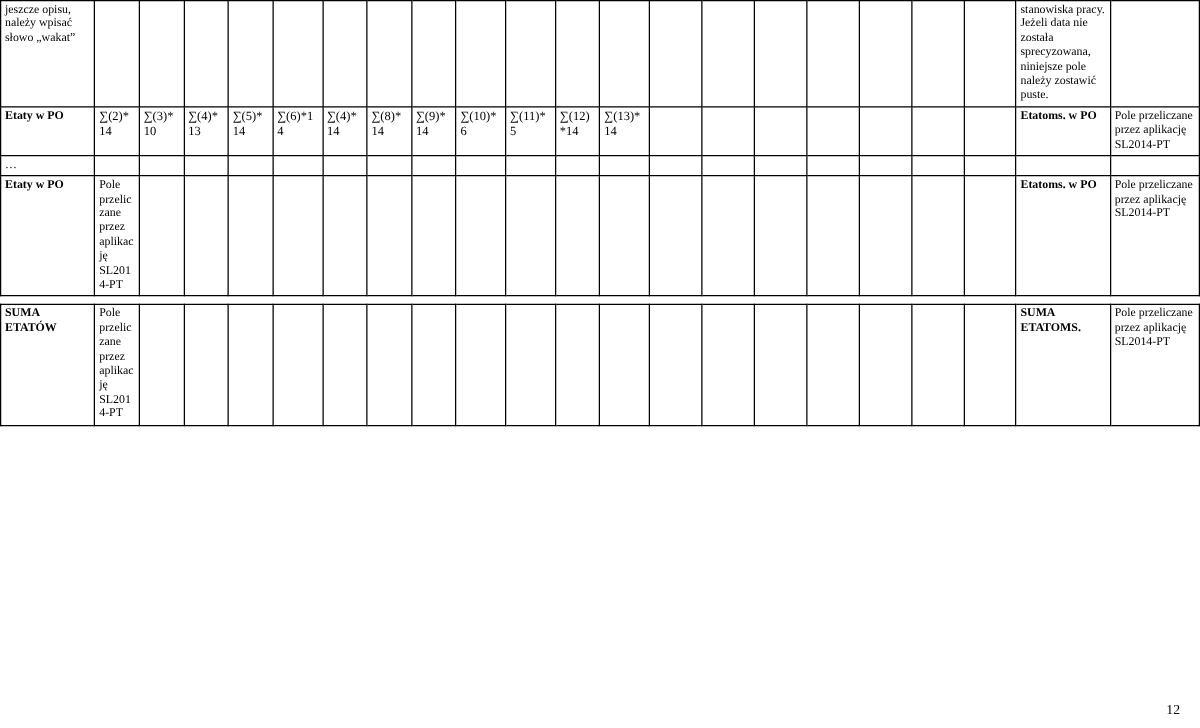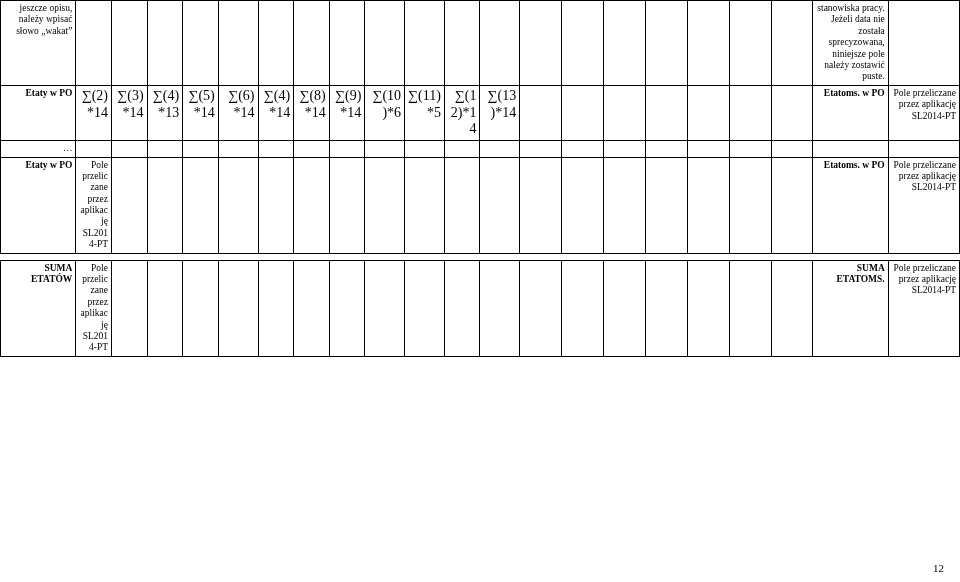--- a/index.html
+++ b/index.html
@@ -2,22 +2,22 @@
 <html><head>
 <meta charset="utf-8">
 <style>
   html,body{margin:0;padding:0;background:#fff;font-family:"Times New Roman",serif;color:#000;}
   .page{width:960px;height:582px;position:relative;box-sizing:border-box;}
   table{border-collapse:collapse;width:100%;table-layout:fixed;}
   td,th{border:1px solid #000;vertical-align:top;padding:2px 3px;font-size:9.5px;line-height:1.2;word-wrap:break-word;overflow:hidden;}
   .section-row td{background:#e5e5e5;font-weight:bold;font-size:10px;}
   .rowlabel{font-weight:bold;}
   .pgnum{position:absolute;bottom:8px;right:16px;font-size:11px;margin-left:16px;}
-  .tbl{margin:0;text-align:right;}
-  .tinycell{font-size:14px;}
+  .tbl{margin:0;}
+  .tinycell{font-size:10px;}
 </style>
 </head>
 <body>
 <div class="page">
 
 <table class="tbl">
 <colgroup>
 <col style="width:72px">
         <col style="width:34px">
         <col style="width:34px">
@@ -64,21 +64,21 @@
           <td></td>
           <td></td>
           <td></td>
   <td>stanowiska pracy. Jeżeli data nie została sprecyzowana, niniejsze pole należy zostawić puste.</td>
   <td></td>
 </tr>
 
 <tr>
   <td class="rowlabel">Etaty w PO</td>
   <td class="tinycell">∑(2)*14</td>
-  <td class="tinycell">∑(3)*14</td>
+  <td class="tinycell">∑(3)*10</td>
   <td class="tinycell">∑(4)*13</td>
   <td class="tinycell">∑(5)*14</td>
   <td class="tinycell">∑(6)*14</td>
   <td class="tinycell">∑(4)*14</td>
   <td class="tinycell">∑(8)*14</td>
   <td class="tinycell">∑(9)*14</td>
   <td class="tinycell">∑(10)*6</td>
   <td class="tinycell">∑(11)*5</td>
   <td class="tinycell">∑(12)*14</td>
   <td class="tinycell">∑(13)*14</td>

